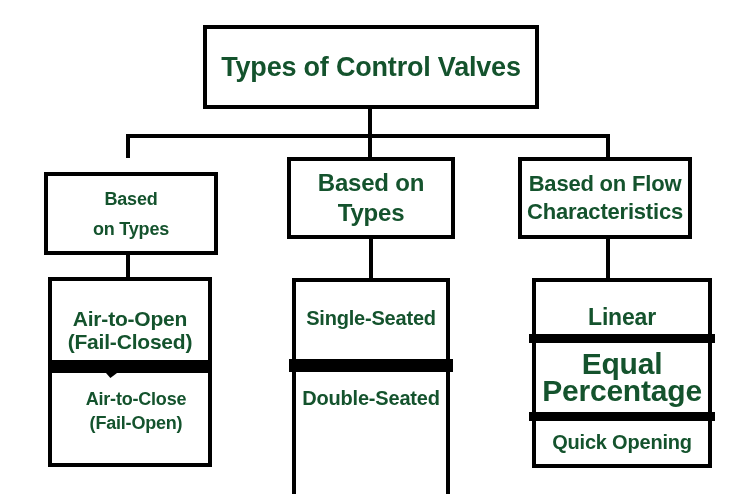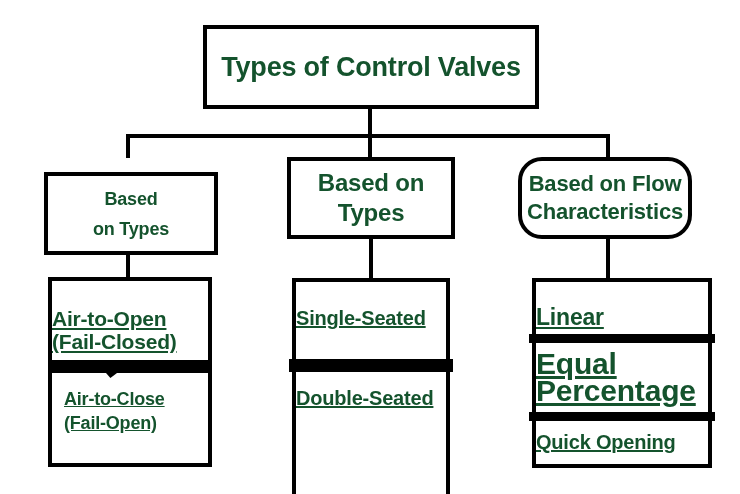--- a/index.html
+++ b/index.html
@@ -8,39 +8,39 @@
     font-family:"Liberation Sans",sans-serif;font-weight:700;color:#14532d;
     letter-spacing:-0.2px;
   }
   .box{
     position:absolute;box-sizing:border-box;border:4px solid #000;background:#fff;
     display:flex;flex-direction:column;align-items:center;justify-content:center;
     text-align:center;
   }
   .leafbox{display:block;}
   .line{position:absolute;background:#000;}
-  .cell{position:absolute;left:0;right:0;text-align:left;text-decoration:underline;}
+  .cell{position:absolute;left:0;right:0;text-align:center;}
   .bar{position:absolute;background:#000;}
 
   
   #b-root{left:203px;top:25px;width:336px;height:84px;font-size:27px;}
 
   
   #ln-trunk{left:368px;top:109px;width:4px;height:49px;}
   #ln-rail{left:126px;top:134px;width:484px;height:4px;}
   #ln-drop-l1{left:126px;top:134px;width:4px;height:24px;}
   #ln-drop-r1{left:606px;top:134px;width:4px;height:25px;}
   #ln-drop-l2{left:126px;top:239px;width:4px;height:40px;}
   #ln-drop-m2{left:369px;top:239px;width:4px;height:41px;}
   #ln-drop-r2{left:606px;top:239px;width:4px;height:41px;}
 
   
   #b-action{left:44px;top:172px;width:174px;height:83px;font-size:18px;line-height:30px;}
   #b-design{left:287px;top:157px;width:168px;height:82px;font-size:24px;line-height:30px;}
-  #b-flow{left:518px;top:157px;width:174px;height:82px;font-size:22px;line-height:28px;border-radius:24px;}
+  #b-flow{left:518px;top:157px;width:174px;height:82px;font-size:22px;line-height:28px;}
 
   
   #b-action-items{left:48px;top:277px;width:164px;height:190px;}
   #b-design-items{left:292px;top:278px;width:158px;height:230px;}
   #b-flow-items{left:532px;top:278px;width:180px;height:190px;}
 
   
   #a-cell1{top:26px;font-size:21px;line-height:23px;}
   #a-bar{top:79px;left:-4px;right:-4px;height:13px;}
   #a-notch{position:absolute;top:92px;left:54px;width:11px;height:5px;background:#000;

